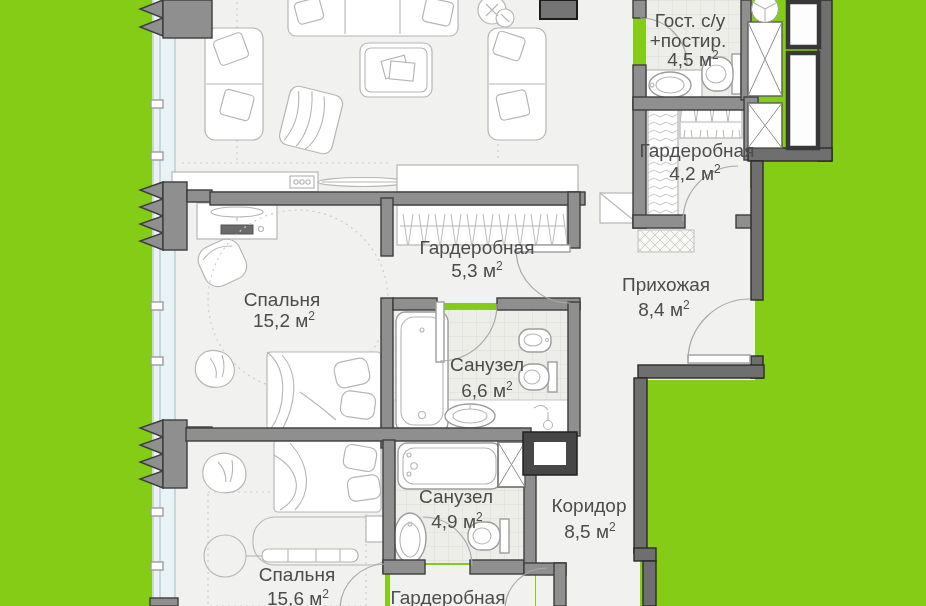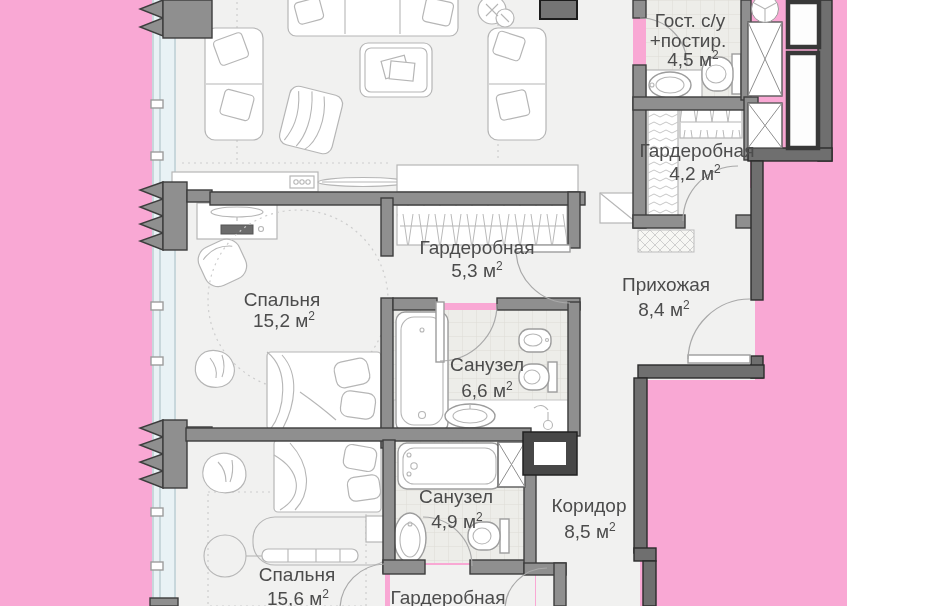--- a/index.html
+++ b/index.html
@@ -1,16 +1,16 @@
 <!DOCTYPE html>
 <html><head>
 <meta charset="utf-8">
 <style>
   html,body{margin:0;padding:0;background:#fff;}
-  .stage{position:relative;width:847px;height:606px;background:#f9a8d4;overflow:hidden;
+  .stage{position:relative;width:926px;height:606px;background:#84cc16;overflow:hidden;
          font-family:"Liberation Sans",sans-serif;}
   svg{display:block}
   .floor{fill:#f1f1f0}
   .wall{fill:#8f8f8f;stroke:#3d3d3d;stroke-width:1.4}
   .wallD{fill:#6f6f6f;stroke:#2b2b2b;stroke-width:1.4}
   .furn{fill:#ffffff;stroke:#b6b6b6;stroke-width:1.2}
   .fix{fill:#ffffff;stroke:#9d9d9d;stroke-width:1.4}
   .fline{fill:none;stroke:#b6b6b6;stroke-width:1.1}
   .arc{fill:none;stroke:#a9a9a9;stroke-width:1.2}
   .dash{fill:none;stroke:#cdcdcd;stroke-width:1.2;stroke-dasharray:2 4}

